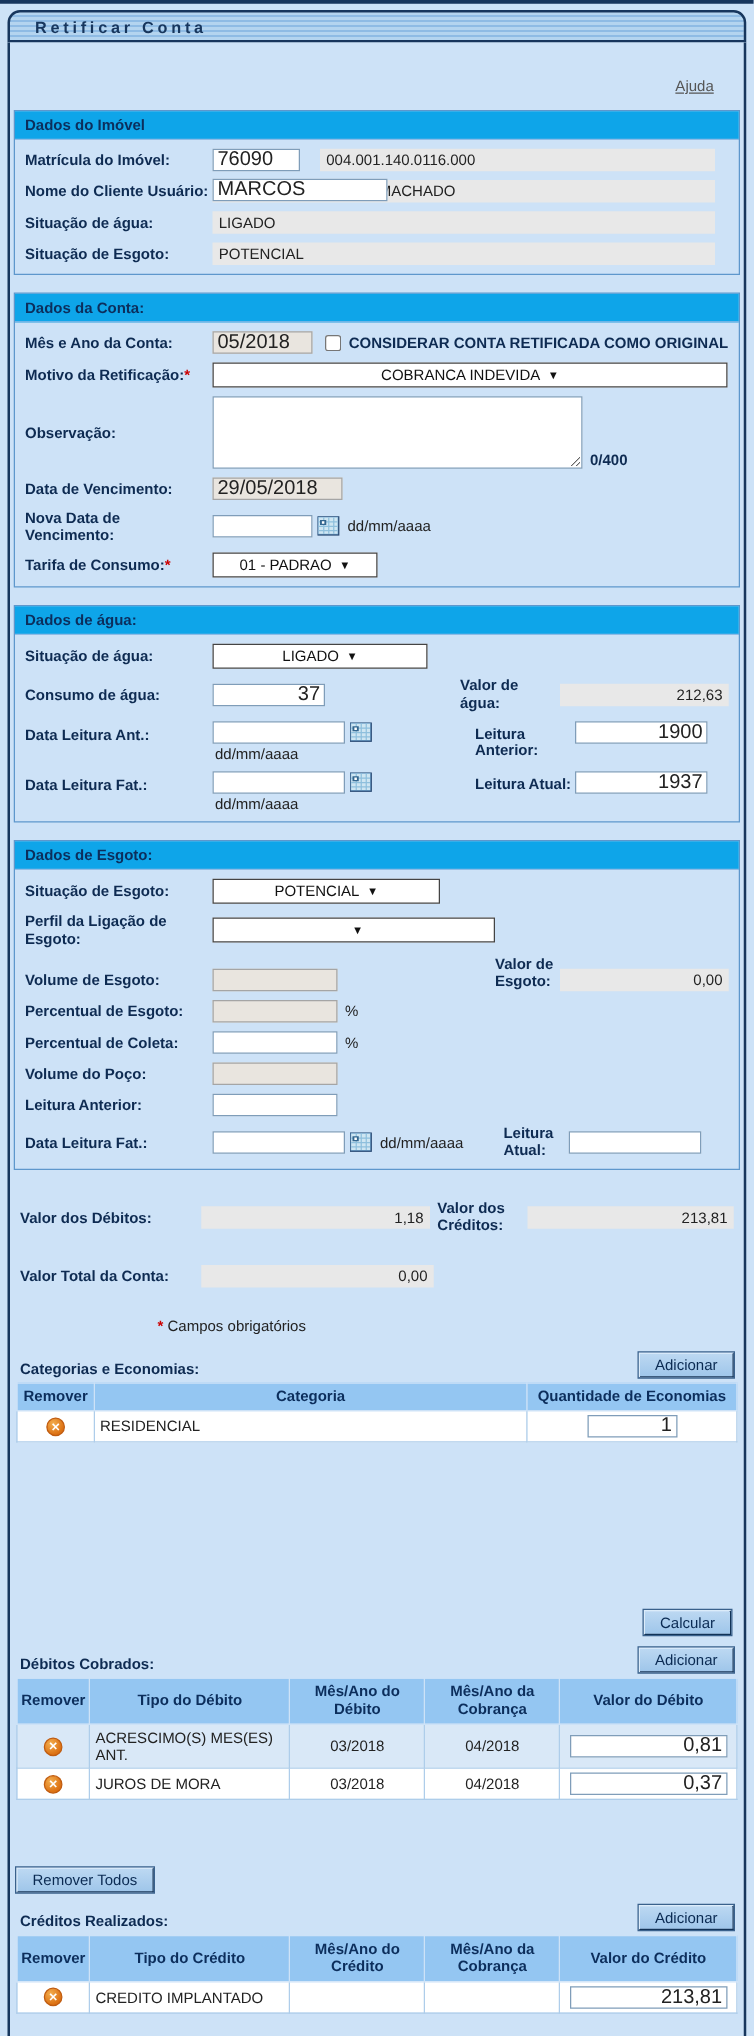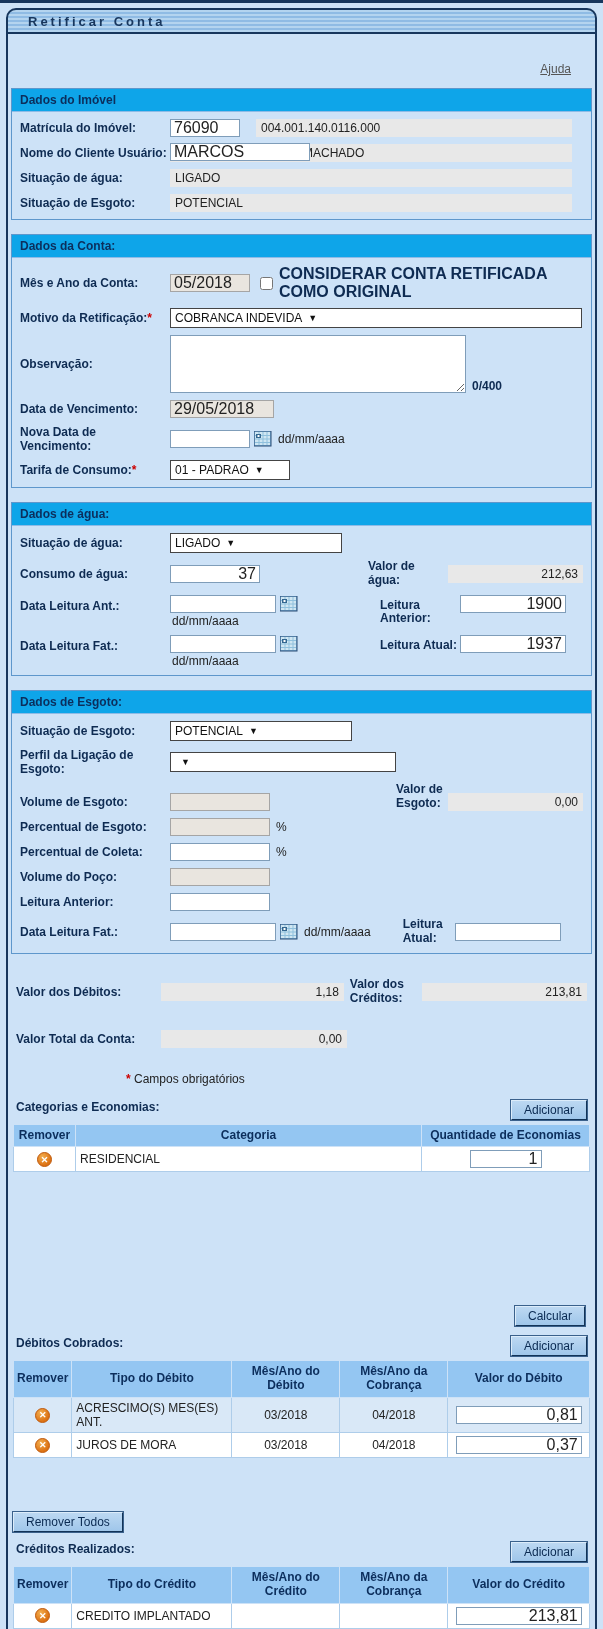--- a/index.html
+++ b/index.html
@@ -29,36 +29,36 @@
   .lbl { width:150px; min-width:150px; font-weight:bold; color:#0e2b52; }
   .rlbl { width:80px; min-width:80px; font-weight:bold; color:#0e2b52; line-height:1.15; }
   .req { color:#cc0000; font-weight:bold; }
   .inp { border:1px solid #7f9db9; background:#fff; height:18px; font-size:16px; padding:0 3px;
          font-family:"Liberation Sans",sans-serif; color:#222; }
   .inp.num { text-align:right; }
   .inp.dis { background:#e9e5df; border-color:#a5a5a5; }
   .strip { background:#e8e8e8; padding:2px 5px; color:#222; min-height:18px; }
   .strip.num { text-align:right; }
   .sel { border:1px solid #444; background:#fff; height:20px; display:flex; align-items:center;
-         justify-content:flex-start; padding:0 4px; cursor:pointer; color:#111; }
+         justify-content:center; padding:0 17px; cursor:pointer; color:#111; }
   .sel .arr { font-size:9px; color:#111; margin-left:6px; }
   textarea.obs { width:296px; height:58px; border:1px solid #7f9db9; resize:both;
          font-family:"Liberation Sans",sans-serif; font-size:12px; }
   .counter { font-weight:bold; color:#0e2b52; align-self:flex-end; margin-left:6px; }
   .hint { margin-left:6px; color:#222; }
   .hint-under { margin-left:2px; margin-top:1px; color:#222; }
   .cal { width:18px; height:16px; margin-left:4px; cursor:pointer; flex:none; }
   .chk { width:13px; height:13px; margin:0 6px 0 10px; }
-  .chklbl { font-weight:bold; color:#0e2b52; font-size:16px; }
+  .chklbl { font-weight:bold; color:#0e2b52; font-size:12px; }
   .btn {
     display:inline-block; background:linear-gradient(#bcd8f2,#9fc6ea); color:#0a2a52;
     border:1px solid; border-color:#dcecfa #123357 #123357 #dcecfa; outline:1px solid #3a618c;
     padding:2px 12px; font-size:12px; font-family:"Liberation Sans",sans-serif; cursor:pointer;
   }
-  .sec-row { display:flex; justify-content:space-between; align-items:flex-start; margin:10px 8px 4px 8px; }
+  .sec-row { display:flex; justify-content:space-between; align-items:flex-end; margin:10px 8px 4px 8px; }
   .sec-lbl { font-weight:bold; color:#0e2b52; }
   table.grid { width:calc(100% - 10px); margin:2px 5px; border-collapse:collapse; }
   table.grid th { background:#94c6f2; color:#0c2e5c; font-weight:bold; font-size:12px;
     padding:4px 3px; border:1px solid #cde2f7; line-height:1.15; }
   table.grid td { background:#fff; padding:3px 4px; border:1px solid #aecdea; font-size:12px; }
   table.grid tr.alt td { background:#d9e8f7; }
   td.cent { text-align:center; }
   .remx { display:inline-flex; width:15px; height:15px; border-radius:50%;
     background:radial-gradient(circle at 35% 30%, #f3ae4e, #dc7113 70%);
     border:1px solid #c05c10; color:#fff; font-size:9px; font-weight:bold;
@@ -140,21 +140,21 @@
           <rect x="0" y="0" width="17" height="15" fill="#7fb3d9" stroke="#2a4a73"></rect>
           <rect x="1" y="1" width="15" height="13" fill="#cfe6f2"></rect>
           <path d="M1 4.5h15M1 8h15M1 11.5h15M5 1v13M9 1v13M13 1v13" stroke="#8fc0dd" stroke-width="1"></path>
           <rect x="2" y="3" width="5" height="4" fill="#33668f"></rect>
           <rect x="3.5" y="4" width="2" height="2" fill="#fff"></rect>
         </svg>
       <span class="hint">dd/mm/aaaa</span>
     </div>
     <div class="row">
       <span class="lbl"><span>Tarifa de Consumo:</span><span class="req">*</span></span>
-      <div class="sel" style="width:120px">
+      <div class="sel" style="width:132px">
         <span>01 - PADRAO</span>
         <span class="arr">▼</span>
       </div>
     </div>
   </div>
 
   <div class="box">
     <div class="box-h">Dados de água:</div>
     <div class="row">
       <span class="lbl">Situação de água:</span>

